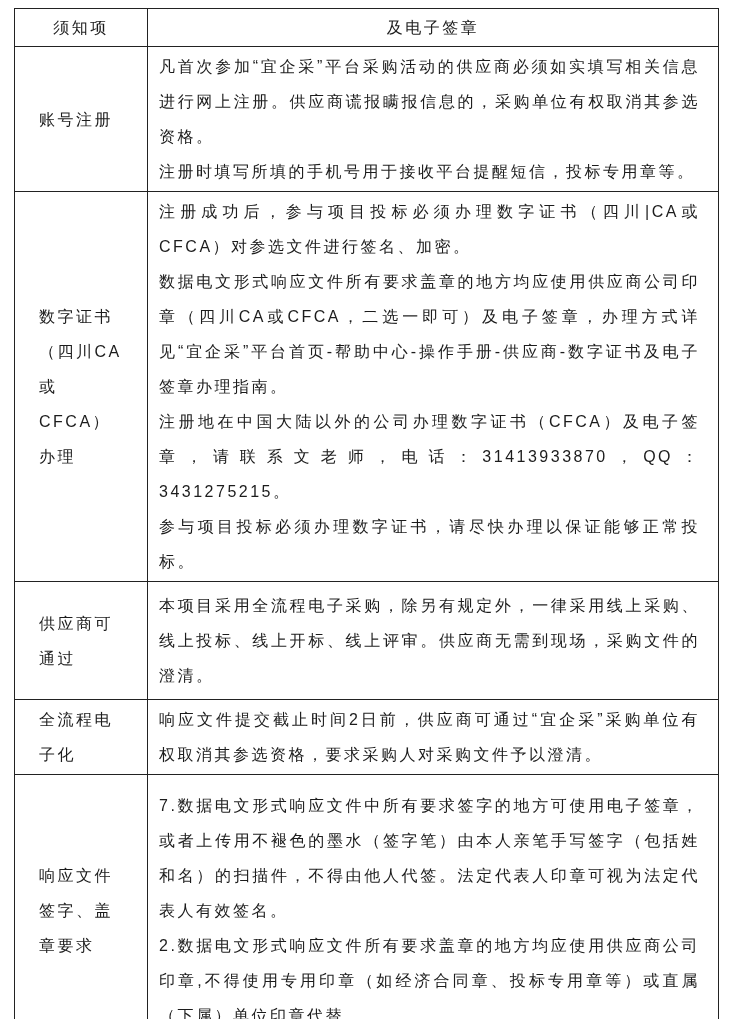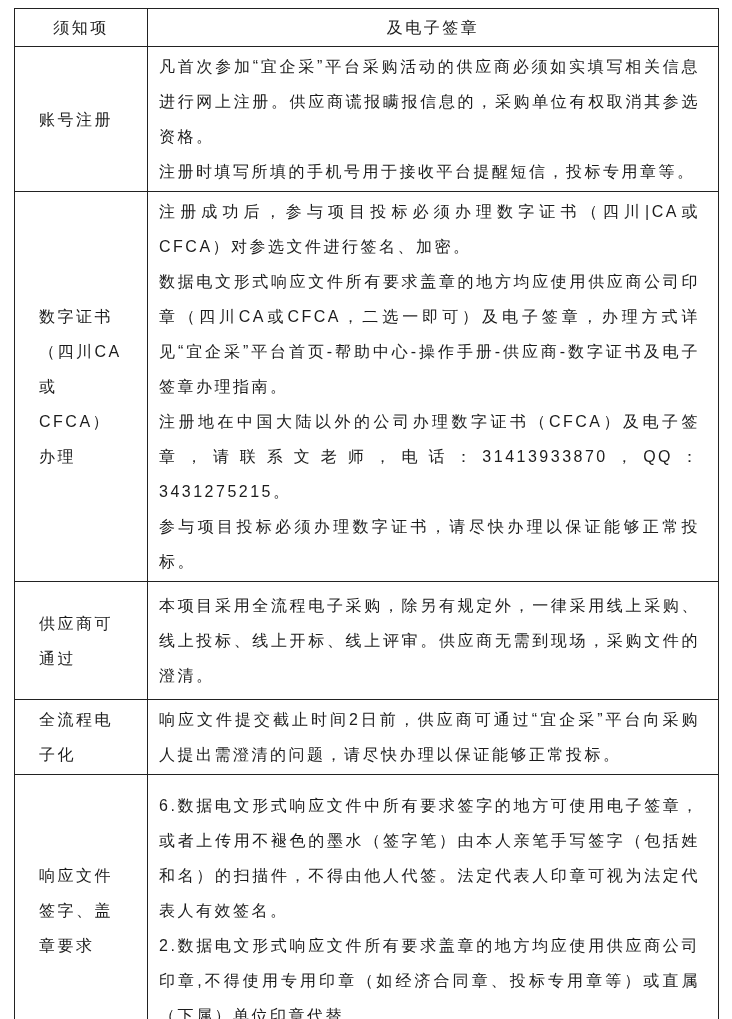--- a/index.html
+++ b/index.html
@@ -99,25 +99,25 @@
       </tr>
       <tr class="r2">
         <td class="item">供应商可通过</td>
         <td class="content">
           <p>本项目采用全流程电子采购，除另有规定外，一律采用线上采购、线上投标、线上开标、线上评审。供应商无需到现场，采购文件的澄清。</p>
         </td>
       </tr>
       <tr class="r3">
         <td class="item">全流程电子化</td>
         <td class="content">
-          <p>响应文件提交截止时间2日前，供应商可通过“宜企采”平台向采购人提出需澄清的问题，请尽快办理以保证能够正常投标。</p>
+          <p>响应文件提交截止时间2日前，供应商可通过“宜企采”采购单位有权取消其参选资格，要求采购人对采购文件予以澄清。</p>
         </td>
       </tr>
       <tr class="r4">
         <td class="item">响应文件签字、盖章要求</td>
         <td class="content">
-          <p>6.数据电文形式响应文件中所有要求签字的地方可使用电子签章，或者上传用不褪色的墨水（签字笔）由本人亲笔手写签字（包括姓和名）的扫描件，不得由他人代签。法定代表人印章可视为法定代表人有效签名。</p>
+          <p>7.数据电文形式响应文件中所有要求签字的地方可使用电子签章，或者上传用不褪色的墨水（签字笔）由本人亲笔手写签字（包括姓和名）的扫描件，不得由他人代签。法定代表人印章可视为法定代表人有效签名。</p>
           <p>2.数据电文形式响应文件所有要求盖章的地方均应使用供应商公司印章,不得使用专用印章（如经济合同章、投标专用章等）或直属（下属）单位印章代替。</p>
         </td>
       </tr>
     </tbody>
   </table>
 </div>
 
 </body></html>

